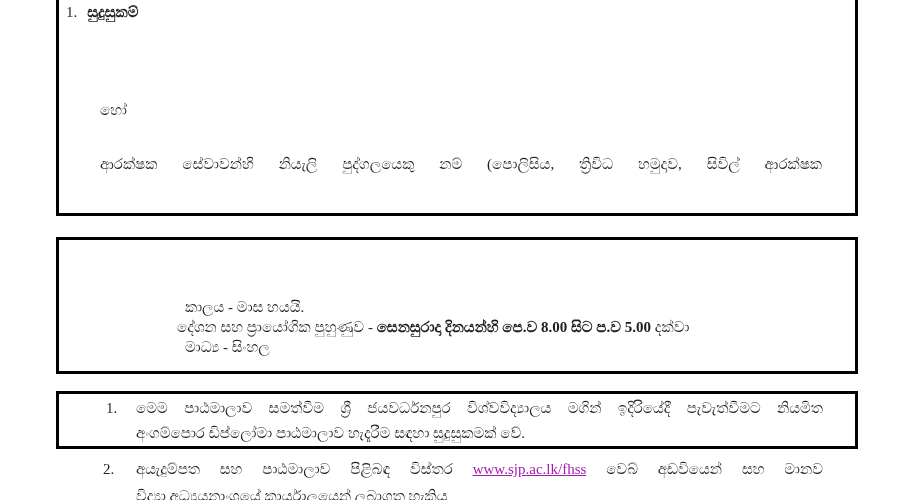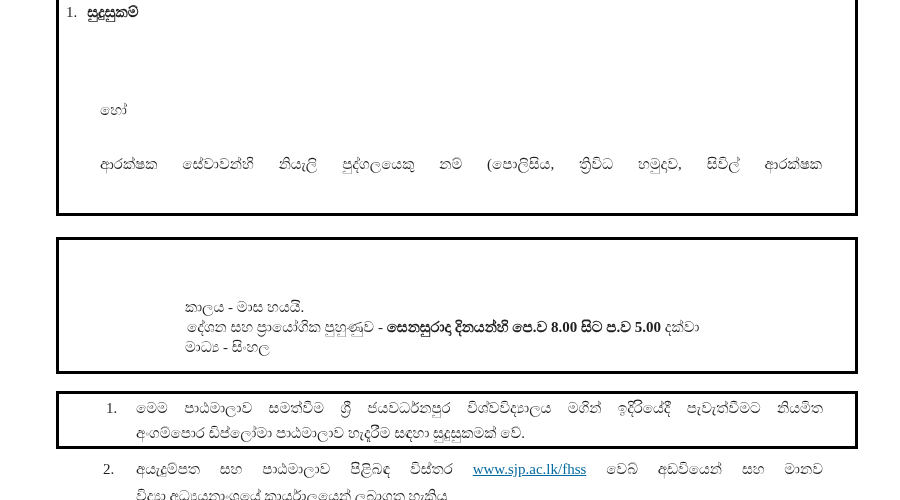--- a/index.html
+++ b/index.html
@@ -27,21 +27,21 @@
   .just {
     white-space: normal;
     text-align: justify;
     text-align-last: justify;
     overflow: hidden;
     height: 22px;
   }
   .bold { font-weight: bold; }
   .num { display: inline-block; margin-right: 10px; }
   a.doc-link {
-    color: #0369a1;
+    color: #a21caf;
     text-decoration: underline;
     cursor: pointer;
   }
 </style>
 </head>
 <body>
 
 <div class="page">
 
   <div class="box box-qualifications"></div>
@@ -55,21 +55,21 @@
   <div class="line" style="left:100px; top:100px;">හෝ</div>
 
   <div class="line just" style="left:100px; top:122px; width:722px;margin-top:32px;">ආරක්ෂක සේවාවන්හි නියැලි පුද්ගලයෙකු නම් (පොලිසිය, ත්‍රිවිධ හමුදාව, සිවිල් ආරක්ෂක</div>
 
 
   <div class="box box-fee"></div>
 
 
   <div class="line" style="left:185px; top:297px;">කාලය - මාස හයයි.</div>
 
-  <div class="line" style="left:187px; top:317px;text-align:center;">
+  <div class="line" style="left:177px; top:317px;text-align:center;">
     <span>දේශන සහ ප්‍රායෝගික පුහුණුව - </span><span class="bold">සෙනසුරාදා දිනයන්හි පෙ.ව 8.00 සිට ප.ව 5.00</span><span> දක්වා</span>
   </div>
 
   <div class="line" style="left:185px; top:337px;">මාධ්‍ය - සිංහල</div>
 
   <div class="box box-notes"></div>
 
   <div class="line" style="left:106px; top:398px;">1.</div>
   <div class="line" style="left:136px; top:423px;">අංගම්පොර ඩිප්ලෝමා පාඨමාලාව හැදෑරීම සඳහා සුදුසුකමක් වේ.</div>
   <div class="line just" style="left:136px; top:398px; width:687px;">මෙම පාඨමාලාව සමත්වීම ශ්‍රී ජයවර්ධනපුර විශ්වවිද්‍යාලය මගින් ඉදිරියේදී පැවැත්වීමට නියමිත</div>

